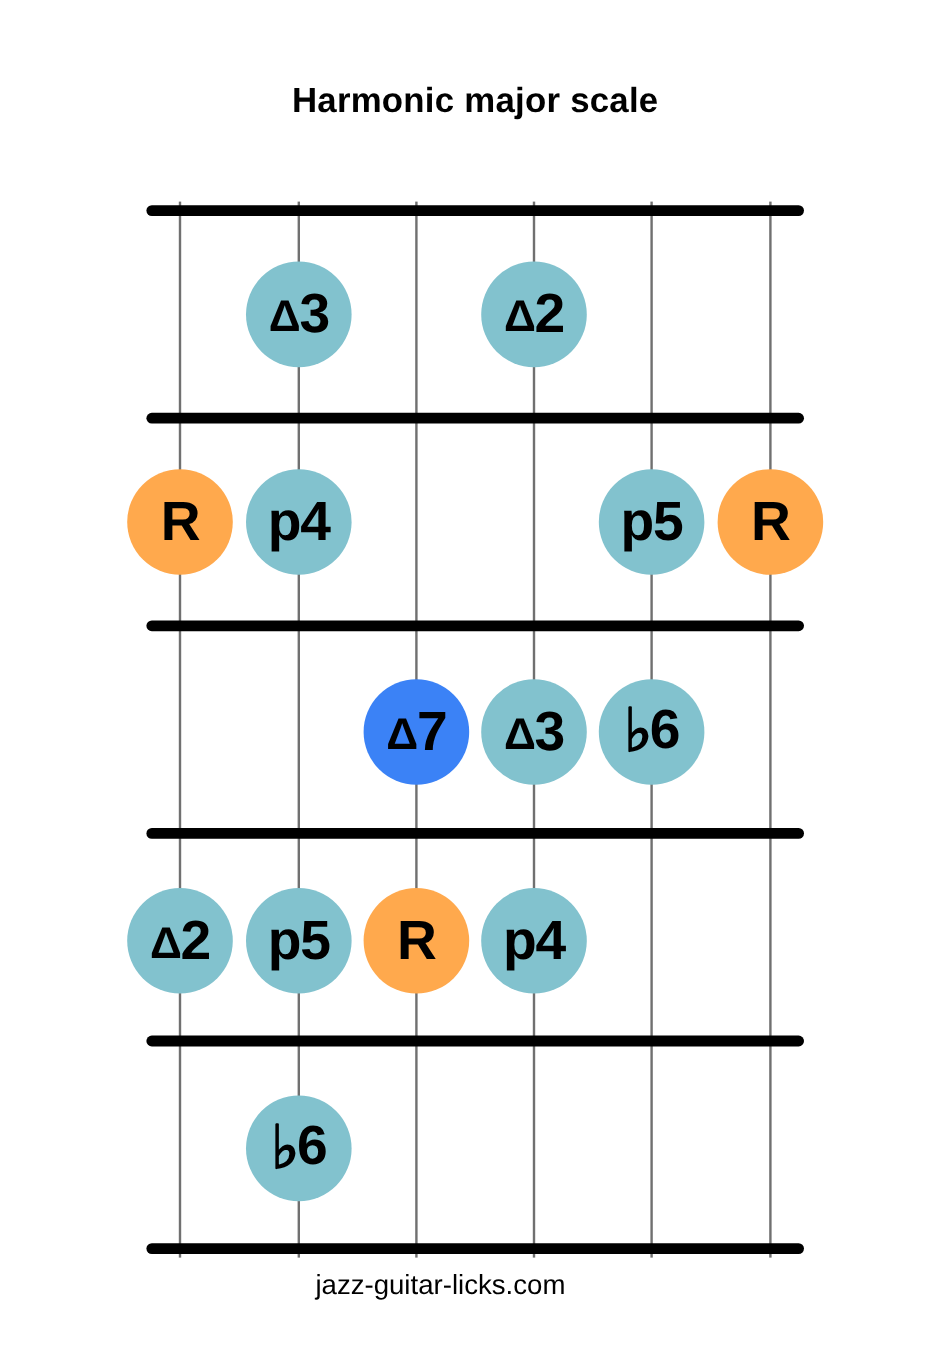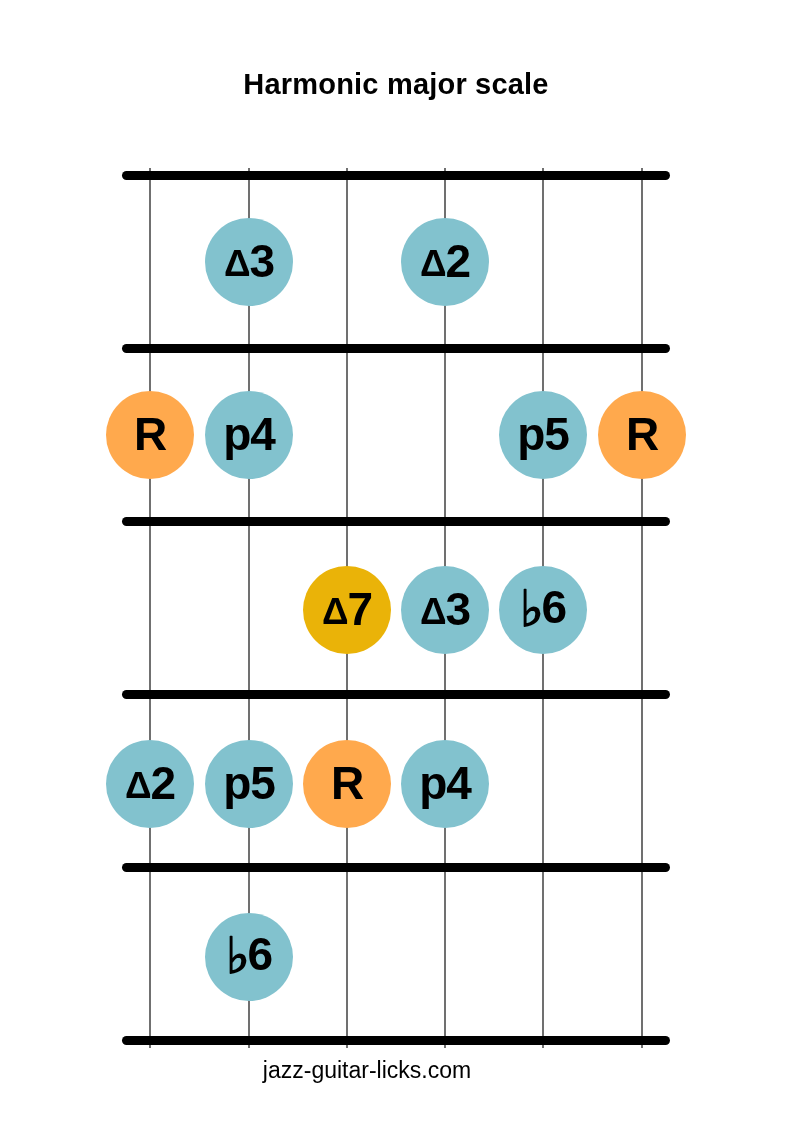--- a/index.html
+++ b/index.html
@@ -135,21 +135,21 @@
       </div>
       <div class="note-dot" style="left: 205px; top: 391px; background: rgb(130, 194, 206);">
         <span class="note-label">p4</span>
       </div>
       <div class="note-dot" style="left: 499px; top: 391px; background: rgb(130, 194, 206);">
         <span class="note-label">p5</span>
       </div>
       <div class="note-dot" style="left: 598px; top: 391px; background: rgb(255, 169, 77);">
         <span class="note-label">R</span>
       </div>
-      <div class="note-dot" style="left: 303px; top: 566px; background: #eab308;">
+      <div class="note-dot" style="left: 303px; top: 566px; background: #3b82f6;">
         <span class="note-label"><span class="acc">Δ</span>7</span>
       </div>
       <div class="note-dot" style="left: 401px; top: 566px; background: rgb(130, 194, 206);">
         <span class="note-label"><span class="acc">Δ</span>3</span>
       </div>
       <div class="note-dot" style="left: 499px; top: 566px; background: rgb(130, 194, 206);">
         <span class="note-label"><span class="acc-flat">♭</span>6</span>
       </div>
       <div class="note-dot" style="left: 106px; top: 740px; background: rgb(130, 194, 206);">
         <span class="note-label"><span class="acc">Δ</span>2</span>

